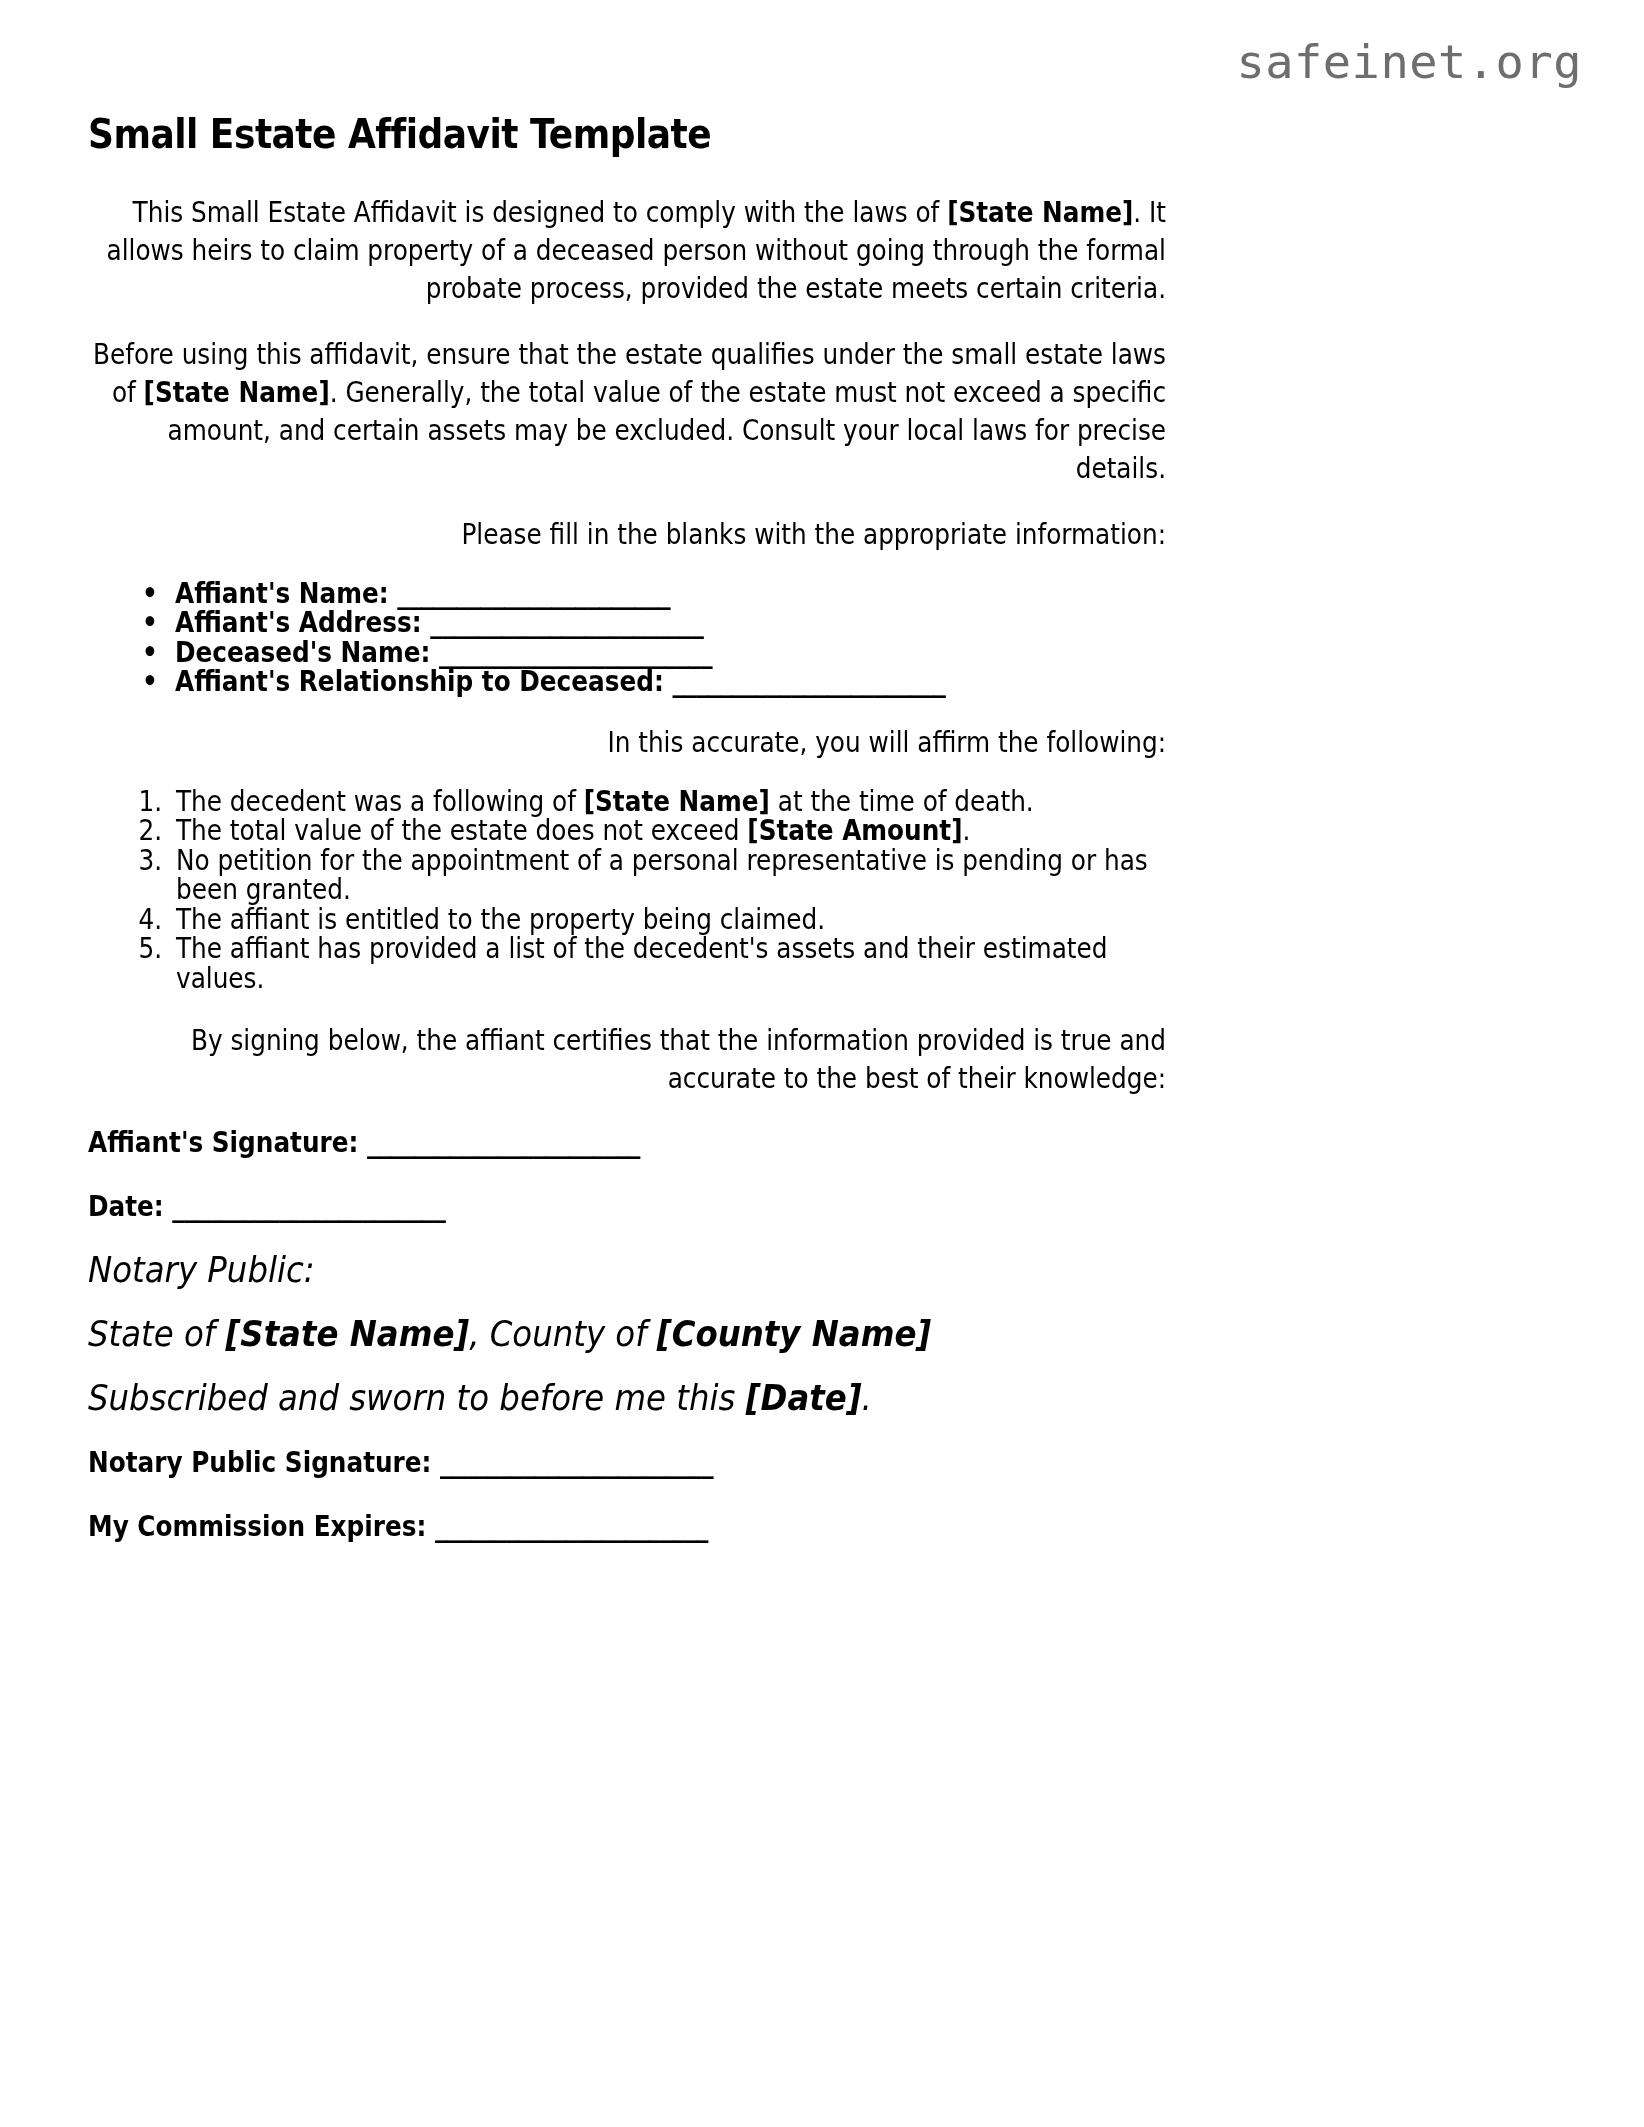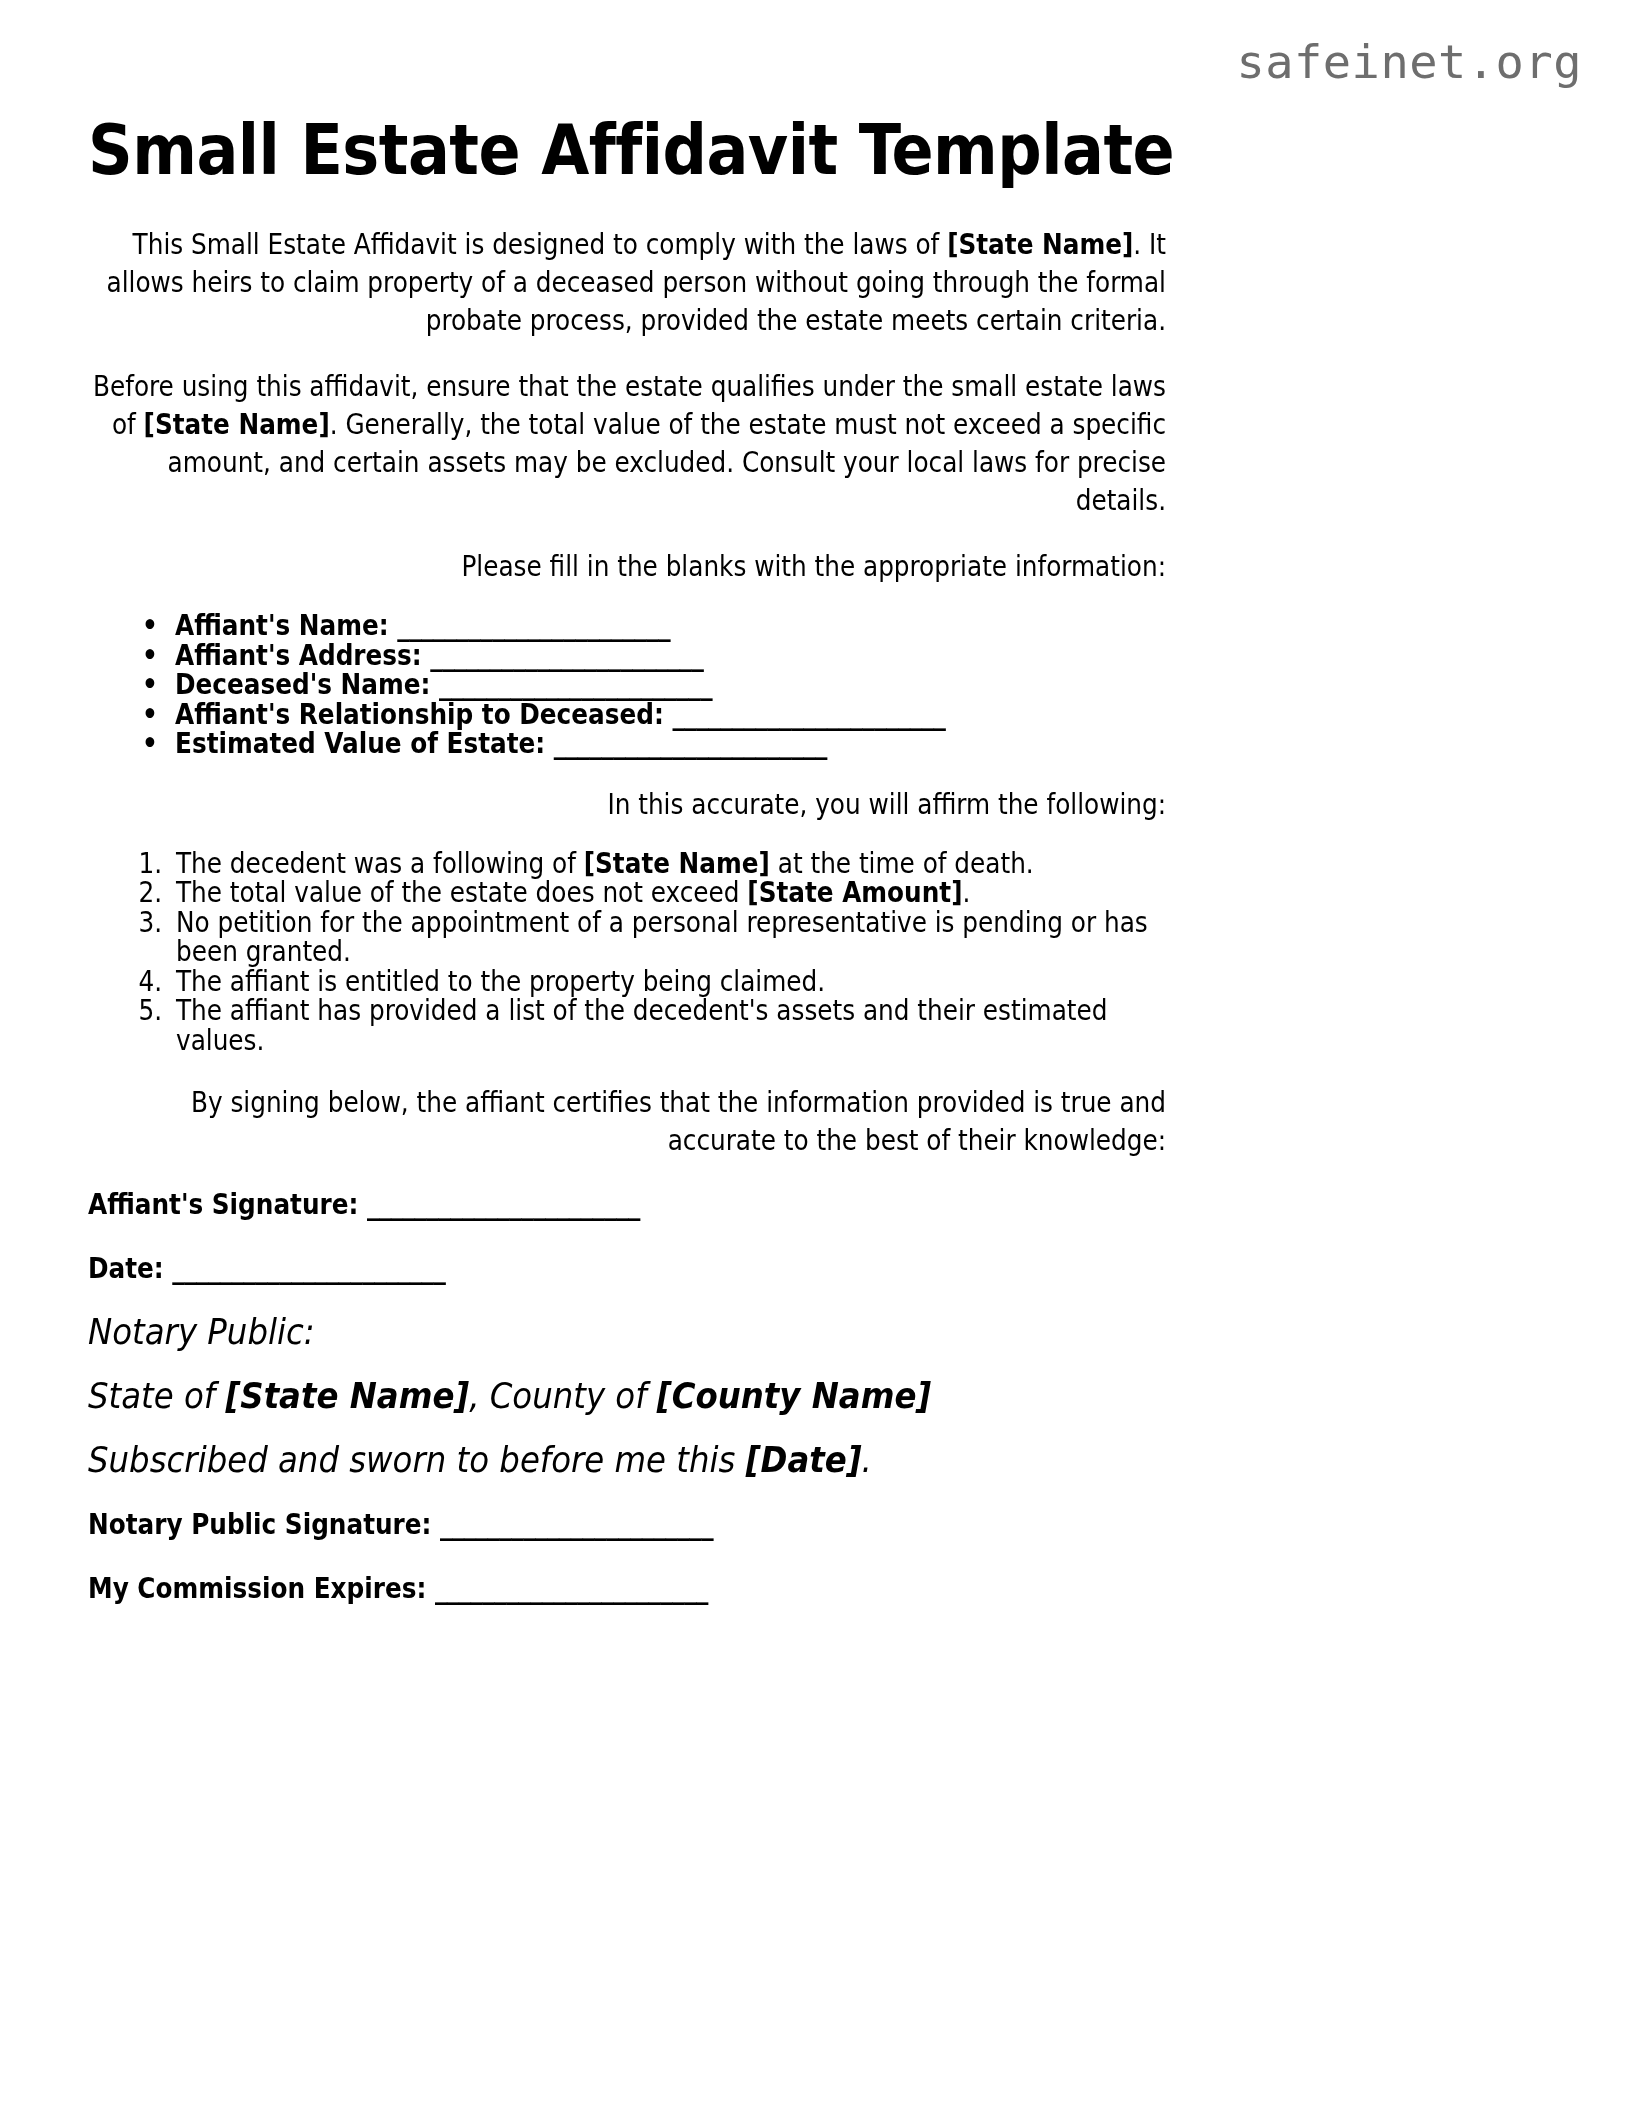--- a/index.html
+++ b/index.html
@@ -42,21 +42,21 @@
   .content {
     position: absolute;
     left: 88px;
     top: 112px;
     width: 1078px;
   }
 
   h1.doc-title {
     font-family: "DejaVu Sans", "Liberation Sans", sans-serif;
     font-weight: bold;
-    font-size: 69px;
+    font-size: 40px;
     line-height: 1.12;
     letter-spacing: -0.5px;
     margin: 0 0 36px 0;
     font-stretch: condensed;
     color: #000;
     white-space: nowrap;
   }
 
   p.para {
     font-size: 27.5px;
@@ -154,22 +154,20 @@
     <p class="para tight">Please fill in the blanks with the appropriate information:</p>
 
     <ul class="blanks">
       <li><span>Affiant's Name:</span>
           <span class="blank">_______________________</span></li>
       <li><span>Affiant's Address:</span>
           <span class="blank">_______________________</span></li>
       <li><span>Deceased's Name:</span>
           <span class="blank">_______________________</span></li>
       <li><span>Affiant's Relationship to Deceased:</span>
-          <span class="blank">_______________________</span></li>
-      <li><span>Estimated Value of Estate:</span>
           <span class="blank">_______________________</span></li>
     </ul>
 
     <p class="para tight">In this accurate, you will affirm the following:</p>
 
     <ol class="affirm">
       <li><span>The decedent was a following of </span><b>[State Name]</b><span> at the time of death.</span></li>
       <li><span>The total value of the estate does not exceed </span><b>[State Amount]</b><span>.</span></li>
       <li><span>No petition for the appointment of a personal representative is pending or has been granted.</span></li>
       <li><span>The affiant is entitled to the property being claimed.</span></li>

